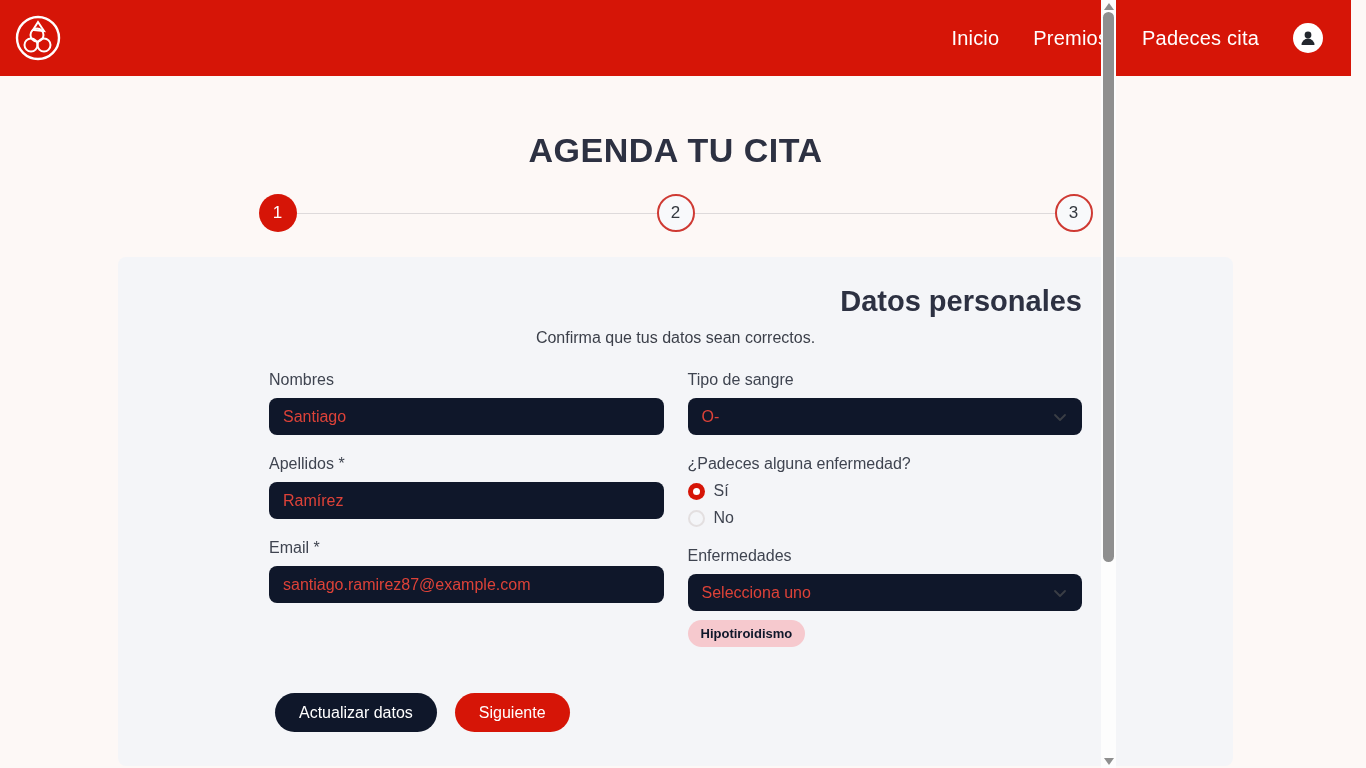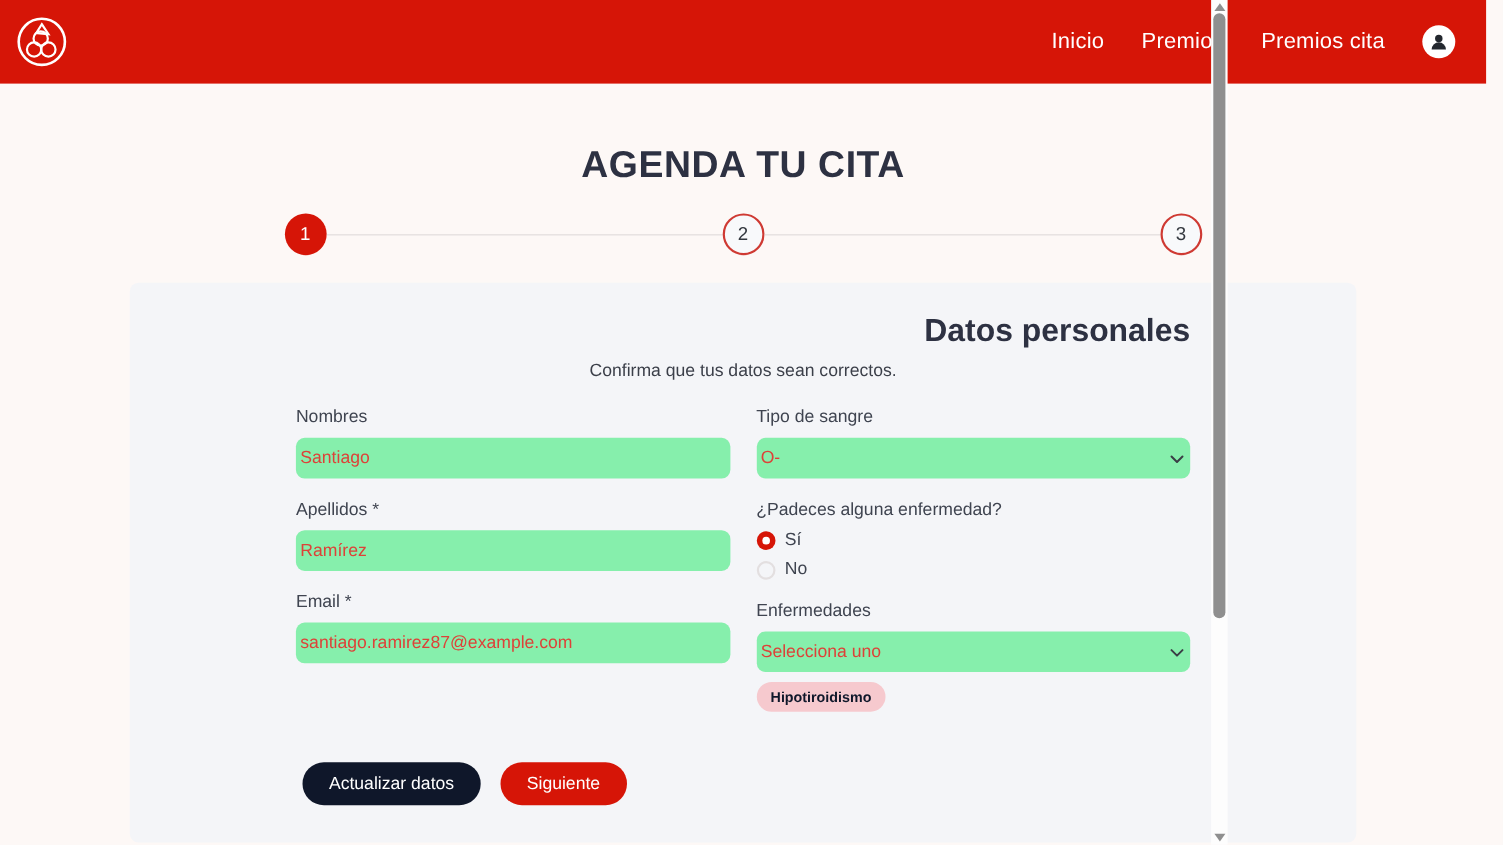--- a/index.html
+++ b/index.html
@@ -81,24 +81,24 @@
     column-gap: 24px;
   }
   .field { margin-bottom: 20px; }
   .field-label {
     display: block;
     font-size: 16px; color: #3f4450;
     margin-bottom: 9px;
   }
   .text-input, .select-box {
     width: 100%; height: 37px;
-    background: #86efac;
+    background: #0f172a;
     border: none; border-radius: 8px;
     display: flex; align-items: center;
-    padding: 0 4px;
+    padding: 0 14px;
     font-size: 16px; color: #dd4238;
     cursor: text;
   }
   .select-box { cursor: pointer; justify-content: space-between; }
   .chev { width: 16px; height: 16px; flex: 0 0 auto; }
 
   .radio-group { margin-top: 2px; }
   .radio-row { display: flex; align-items: center; gap: 9px; margin-bottom: 9px; cursor: pointer; }
   .radio-outer {
     width: 17px; height: 17px; border-radius: 50%;
@@ -178,21 +178,21 @@
           <circle cx="24" cy="24" r="21" fill="none" stroke="#ffffff" stroke-width="2.4"></circle>
           <path d="M24 8 L30 17 L19 16 Z" fill="none" stroke="#ffffff" stroke-width="2"></path>
           <circle cx="23" cy="21" r="6.5" fill="none" stroke="#ffffff" stroke-width="2"></circle>
           <circle cx="17" cy="31" r="6.5" fill="none" stroke="#ffffff" stroke-width="2"></circle>
           <circle cx="30" cy="31" r="6.5" fill="none" stroke="#ffffff" stroke-width="2"></circle>
         </svg>
       </div>
       <div class="nav">
         <a class="nav-link">Inicio</a>
         <a class="nav-link">Premios</a>
-        <a class="nav-link">Premios cita</a>
+        <a class="nav-link">Padeces cita</a>
         <div class="avatar-btn">
           <svg width="20" height="20" viewBox="0 0 20 20">
             <circle cx="10" cy="7" r="3.4" fill="#23272e"></circle>
             <path d="M3.5 17 a6.5 6.5 0 0 1 13 0 Z" fill="#23272e"></path>
           </svg>
         </div>
       </div>
     </div>
 
     <div class="page-title">AGENDA TU CITA</div>

